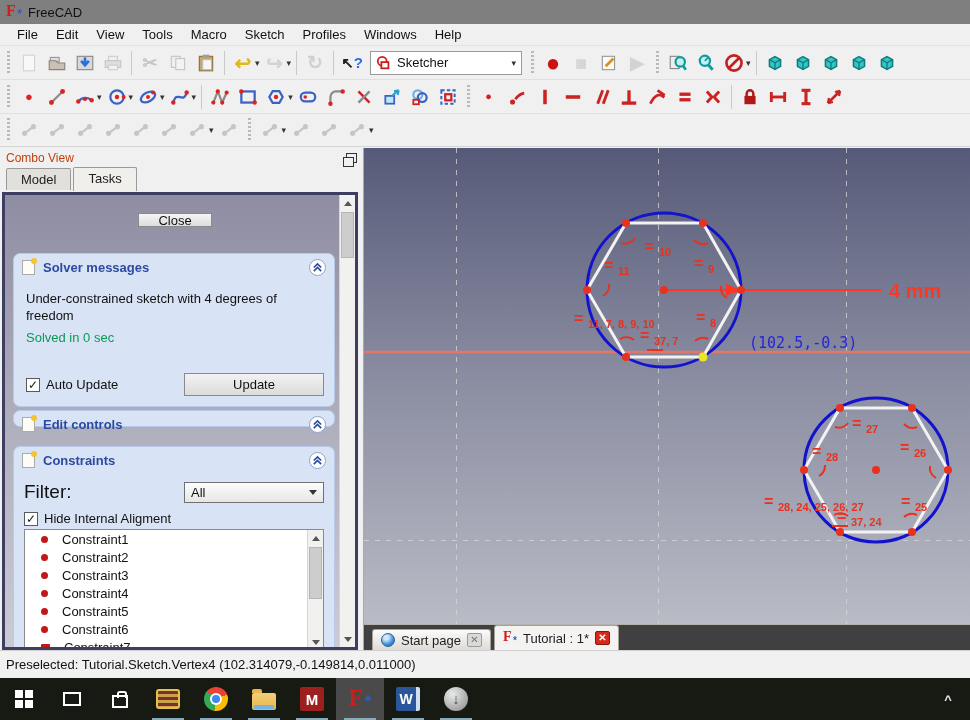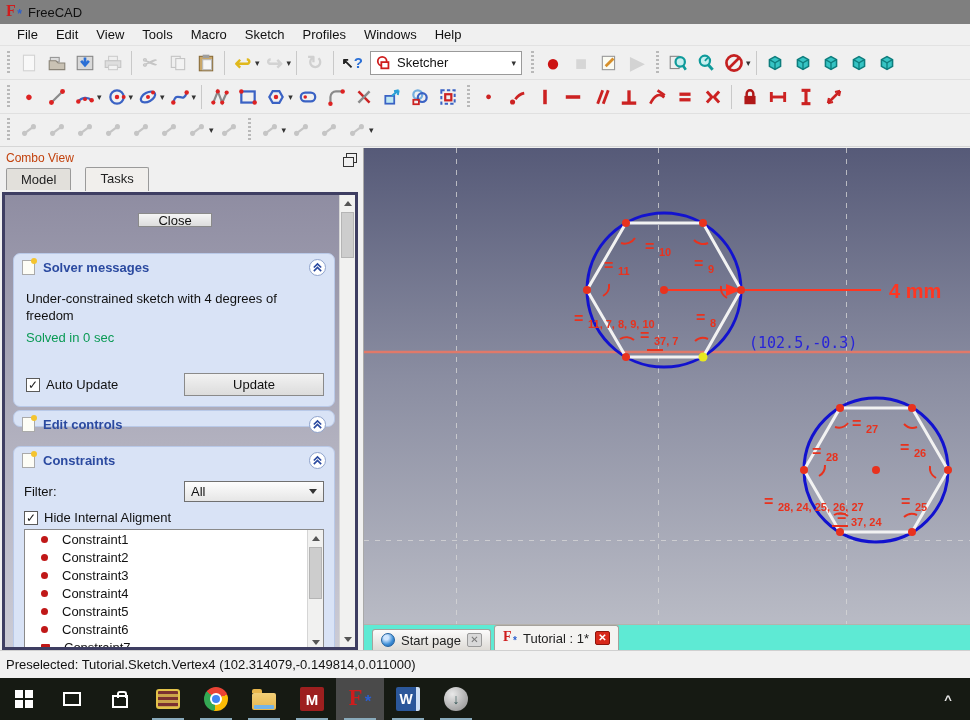--- a/index.html
+++ b/index.html
@@ -35,21 +35,21 @@
 
   
   .main { position:absolute; top:148px; left:0; width:970px; height:502px; }
 
   
   .panel { position:absolute; left:0; top:0; width:363px; height:502px; background:#f0f0f0; }
   .panel-header { height:19px; display:flex; align-items:center; padding:0 6px; font-size:12px; color:#c2410c; }
   .float-ico { margin-left:auto; width:11px; height:10px; border:1px solid #333; position:relative; background:#f0f0f0; }
   .float-ico:before { content:""; position:absolute; left:-4px; top:3px; width:9px; height:8px; border:1px solid #333; background:#f0f0f0; }
   .tabs { display:flex; padding-left:6px; height:23px; align-items:flex-end; }
-  .tab { font-size:13px; padding:3px 14px; border:1px solid #9a9a9a; border-bottom:none; background:#e2e0db; color:#222; border-radius:2px 2px 0 0; margin-right:14px; }
+  .tab { font-size:13px; padding:3px 14px; border:1px solid #9a9a9a; border-bottom:none; background:#e2e0db; color:#222; border-radius:2px 2px 0 0; margin-right:2px; }
   .tab.active { background:#f1efec; padding-bottom:5px; position:relative; top:1px; }
   .tasks-content { position:absolute; left:2px; top:44px; width:356px; height:458px; border:3px solid #3e3e62;
                    background:linear-gradient(180deg,#8f8da2 0%, #b2b1bf 55%, #cbcbd5 100%); overflow:hidden; }
 
   
   .vscroll { position:absolute; top:0; right:0; width:16px; bottom:0; background:#f1f1f0; border-left:1px solid #d5d5d5; }
   .sb-btn { position:absolute; left:0; width:16px; height:16px; display:flex; align-items:center; justify-content:center; }
   .sb-up { top:0; } .sb-down { bottom:0; }
   .tri-up { width:0; height:0; border-left:4px solid transparent; border-right:4px solid transparent; border-bottom:5px solid #555; }
   .tri-down { width:0; height:0; border-left:4px solid transparent; border-right:4px solid transparent; border-top:5px solid #555; }
@@ -67,21 +67,21 @@
   .sec-solver { top:58px; height:154px; }
   .solver-msg { font-size:13px; color:#111; padding:10px 12px 0 12px; line-height:17px; }
   .solver-ok  { font-size:13px; color:#0a9a55; padding:6px 12px 0 12px; }
   .solver-foot { position:absolute; left:12px; right:10px; bottom:10px; display:flex; align-items:center; }
   .checkbox { width:14px; height:14px; background:#fff; border:1px solid #5a5a5a; display:flex; align-items:center; justify-content:center; font-size:12px; color:#222; line-height:12px; }
   .cb-label { font-size:13px; color:#111; margin-left:6px; }
   .update-btn { margin-left:auto; width:140px; height:23px; background:linear-gradient(#f2f2f2,#dcdcdc); border:1px solid #8a8a8a; font-size:13px; color:#111; display:flex; align-items:center; justify-content:center; }
   .sec-edit { top:215px; height:17px; }
   .sec-constraints { top:251px; height:240px; }
   .filter-row { display:flex; align-items:center; padding:8px 10px 0 10px; }
-  .filter-label { font-size:13px; color:#111; }
+  .filter-label { font-size:19px; color:#111; }
   .combobox { margin-left:auto; width:140px; height:21px; background:linear-gradient(#fdfdfd,#e6e6e6); border:1px solid #707070; display:flex; align-items:center; padding:0 6px; }
   .combobox .val { font-size:13px; color:#111; flex:1; }
   .combobox .arr { width:0; height:0; border-left:4px solid transparent; border-right:4px solid transparent; border-top:5px solid #333; }
   .hide-row { display:flex; align-items:center; padding:8px 10px 0 10px; }
   .listbox { position:absolute; left:10px; right:10px; top:82px; height:122px; background:#fff; border:1px solid #8a8a8a; overflow:hidden; }
   .citem { display:flex; align-items:center; height:18px; padding-left:16px; }
   .cbullet { width:7px; height:7px; border-radius:50%; background:#c01818; margin-right:14px; }
   .cbullet.sq { border-radius:1px; width:9px; height:7px; }
   .citem .ctext { font-size:13px; color:#111; }
 
@@ -94,21 +94,21 @@
            background:repeating-linear-gradient(to bottom,#d8d8d8 0 5px,transparent 5px 11px); opacity:.75; }
   .dashh { position:absolute; left:0; right:0; height:1px;
            background:repeating-linear-gradient(to right,#d8d8d8 0 5px,transparent 5px 11px); opacity:.75; }
   .geom { position:absolute; left:0; top:0; }
   text.eq { font:bold 16px "Liberation Sans", sans-serif; fill:#e8321e; }
   text.num { font:bold 11px "Liberation Sans", sans-serif; fill:#e8321e; }
   text.dim { font:bold 20px "Liberation Sans", sans-serif; fill:#ff3621; }
   text.coord { font:15px "DejaVu Sans Mono", monospace; fill:#2824d8; }
 
   
-  .mdi { position:absolute; left:0; bottom:0; width:607px; height:26px; background:#5eead4; border-top:1px solid #b5b2ac; display:flex; align-items:flex-end; padding-left:8px; }
+  .mdi { position:absolute; left:0; bottom:0; width:607px; height:26px; background:#404040; border-top:1px solid #b5b2ac; display:flex; align-items:flex-end; padding-left:8px; }
   .mdi-tab { display:flex; align-items:center; gap:6px; padding:0 8px; height:21px; background:linear-gradient(#fbfbfb,#dedbd6); border:1px solid #a5a29c; border-bottom:none; border-radius:3px 3px 0 0; margin-right:3px; font-size:13px; color:#222; }
   .mdi-tab.active { height:25px; background:#f4f3f1; }
   .globe { width:14px; height:14px; border-radius:50%; background:radial-gradient(circle at 35% 30%, #cfe6ff 0 20%, #3f8fd6 60%, #1c5fae 100%); border:1px solid #23629f; }
   .tclose { width:15px; height:14px; border:1px solid #9a9a9a; background:#d9d9d9; color:#777; font-size:10px; line-height:12px; text-align:center; border-radius:2px; }
   .tclose.red { background:#d8281a; border-color:#8d150c; color:#fff; font-weight:bold; }
 
   
   .statusbar { position:absolute; left:0; top:650px; width:970px; height:28px; background:#f1f1f1; border-top:1px solid #d0d0d0; display:flex; align-items:center; padding-left:6px; }
   .statusbar .txt { font-size:13px; color:#111; }
 

